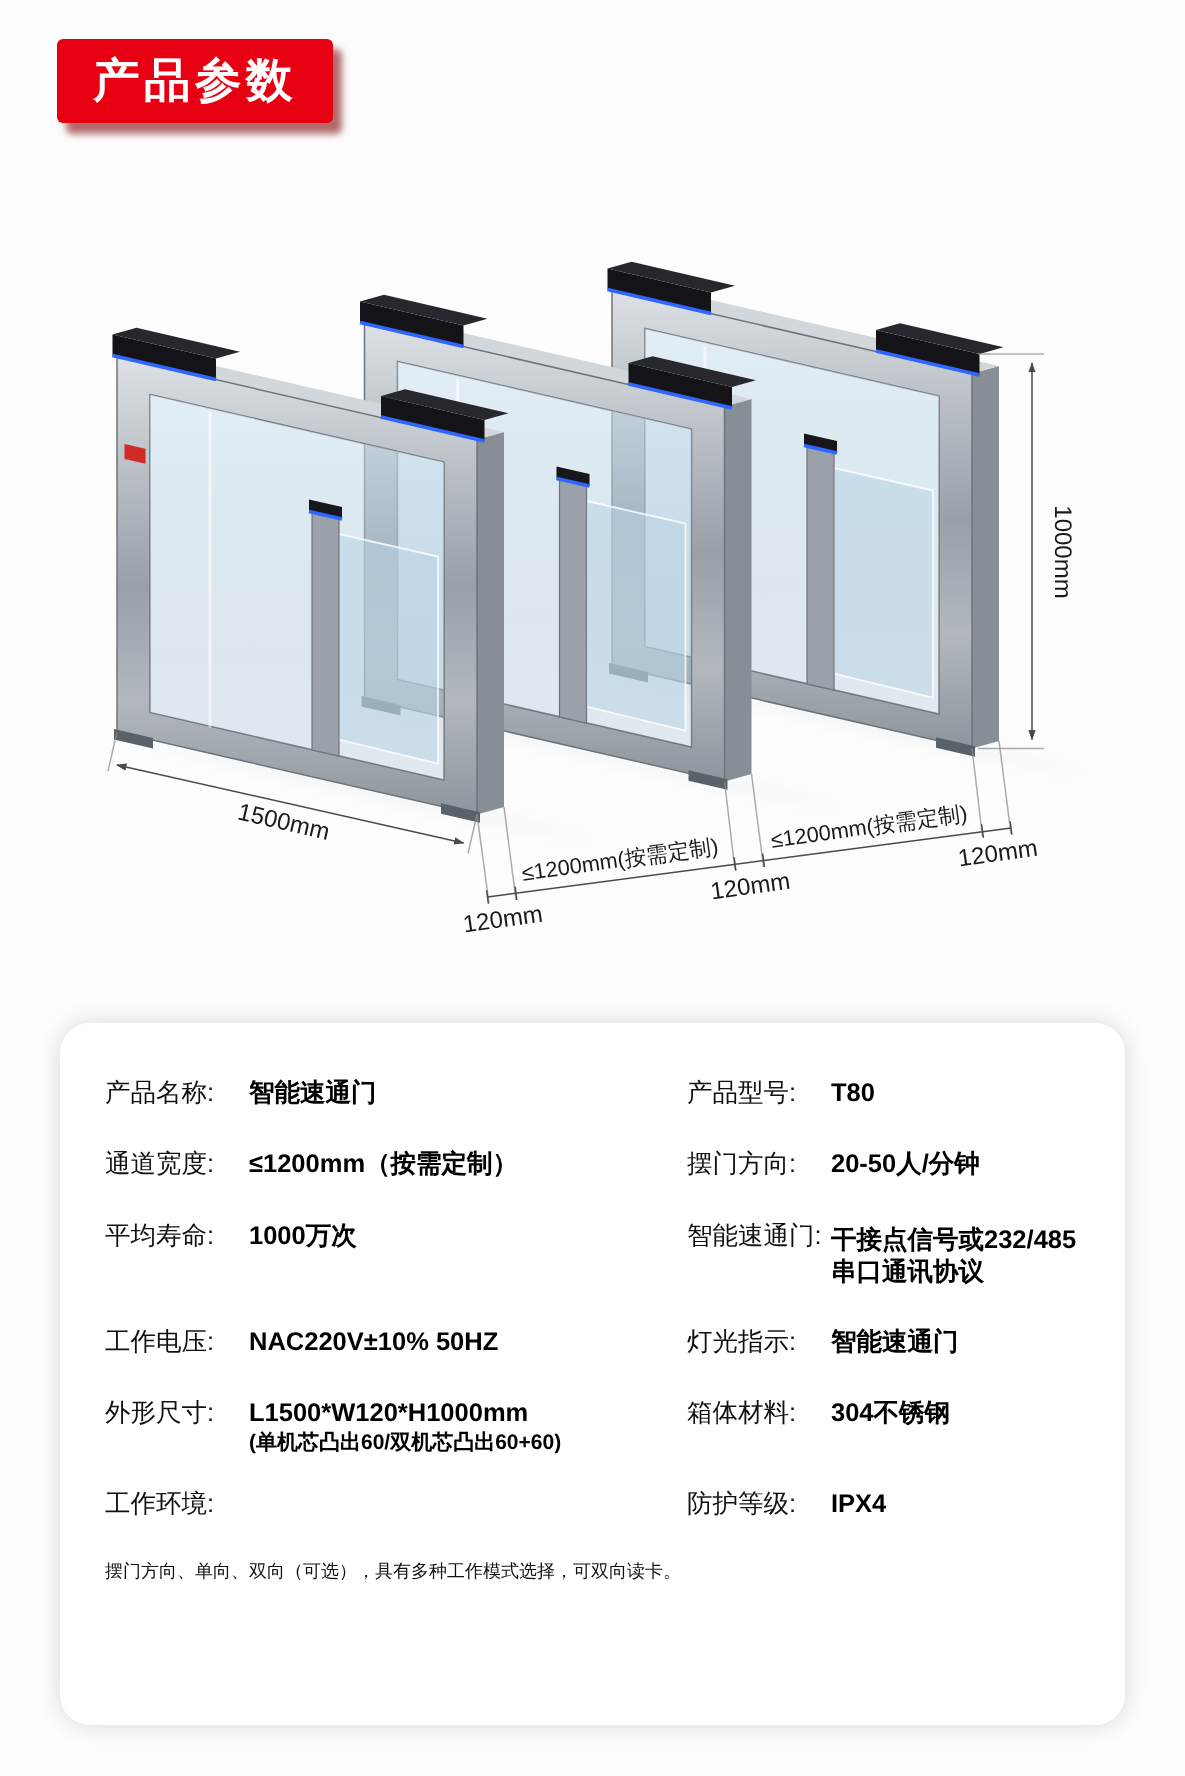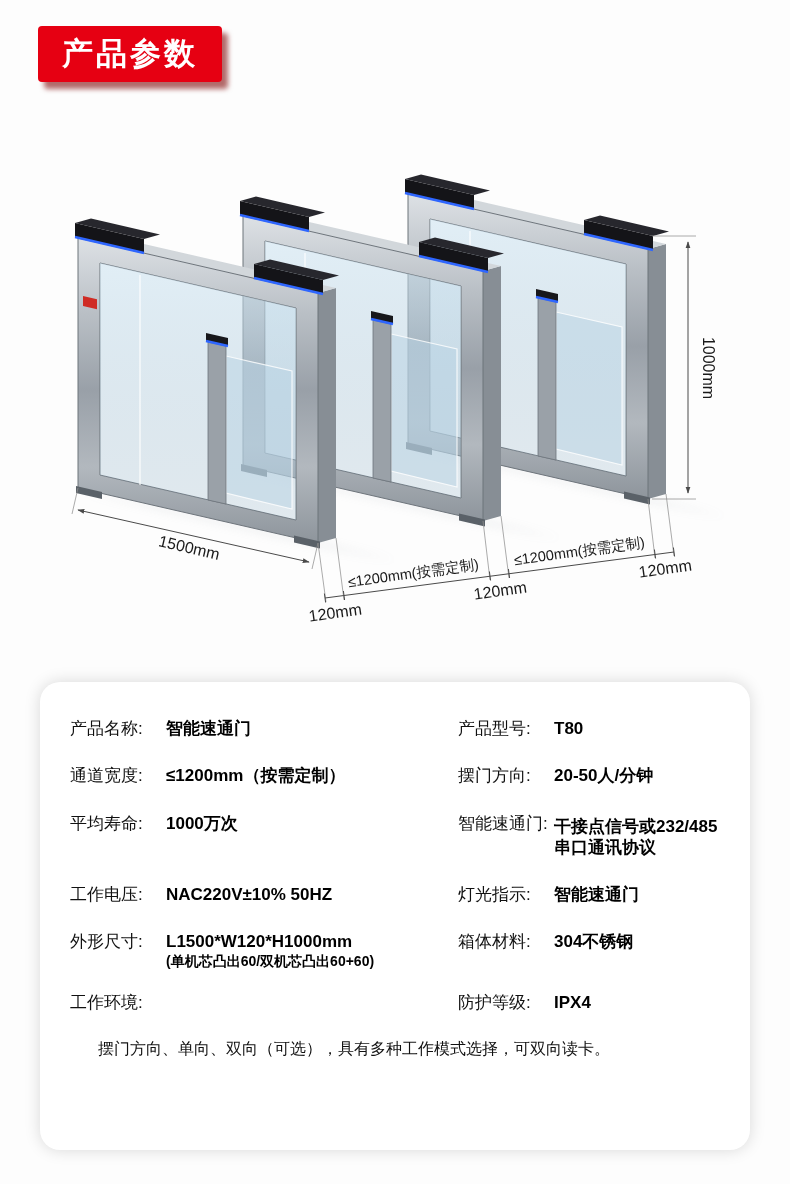--- a/index.html
+++ b/index.html
@@ -38,21 +38,21 @@
   }
   .row { display:flex; align-items:flex-start; margin-bottom:26px; font-size:17px; line-height:1.25; }
   .cell { display:flex; align-items:flex-start; }
   .cell-left  { width:352px; padding-right:8px; box-sizing:border-box; }
   .cell-right { flex:1;margin-left:36px; }
   .lbl { min-width:96px; white-space:nowrap; color:#111; }
   .val { font-weight:bold; color:#000; }
   .val .sub { display:block; font-weight:bold; font-size:14px; }
   .val-small { font-size:17px; padding-top:3px; }
   .row-tall { margin-bottom:22px; }
-  .footer-row { font-size:16px; color:#111; margin-top:2px;margin-left:28px; }
+  .footer-row { font-size:12px; color:#111; margin-top:2px; }
 </style>
 </head>
 <body>
 
 <div class="page">
 
   <div class="badge">产品参数</div>
 
   <div class="figure">
     <svg viewBox="0 0 790 520" width="790" height="520">

